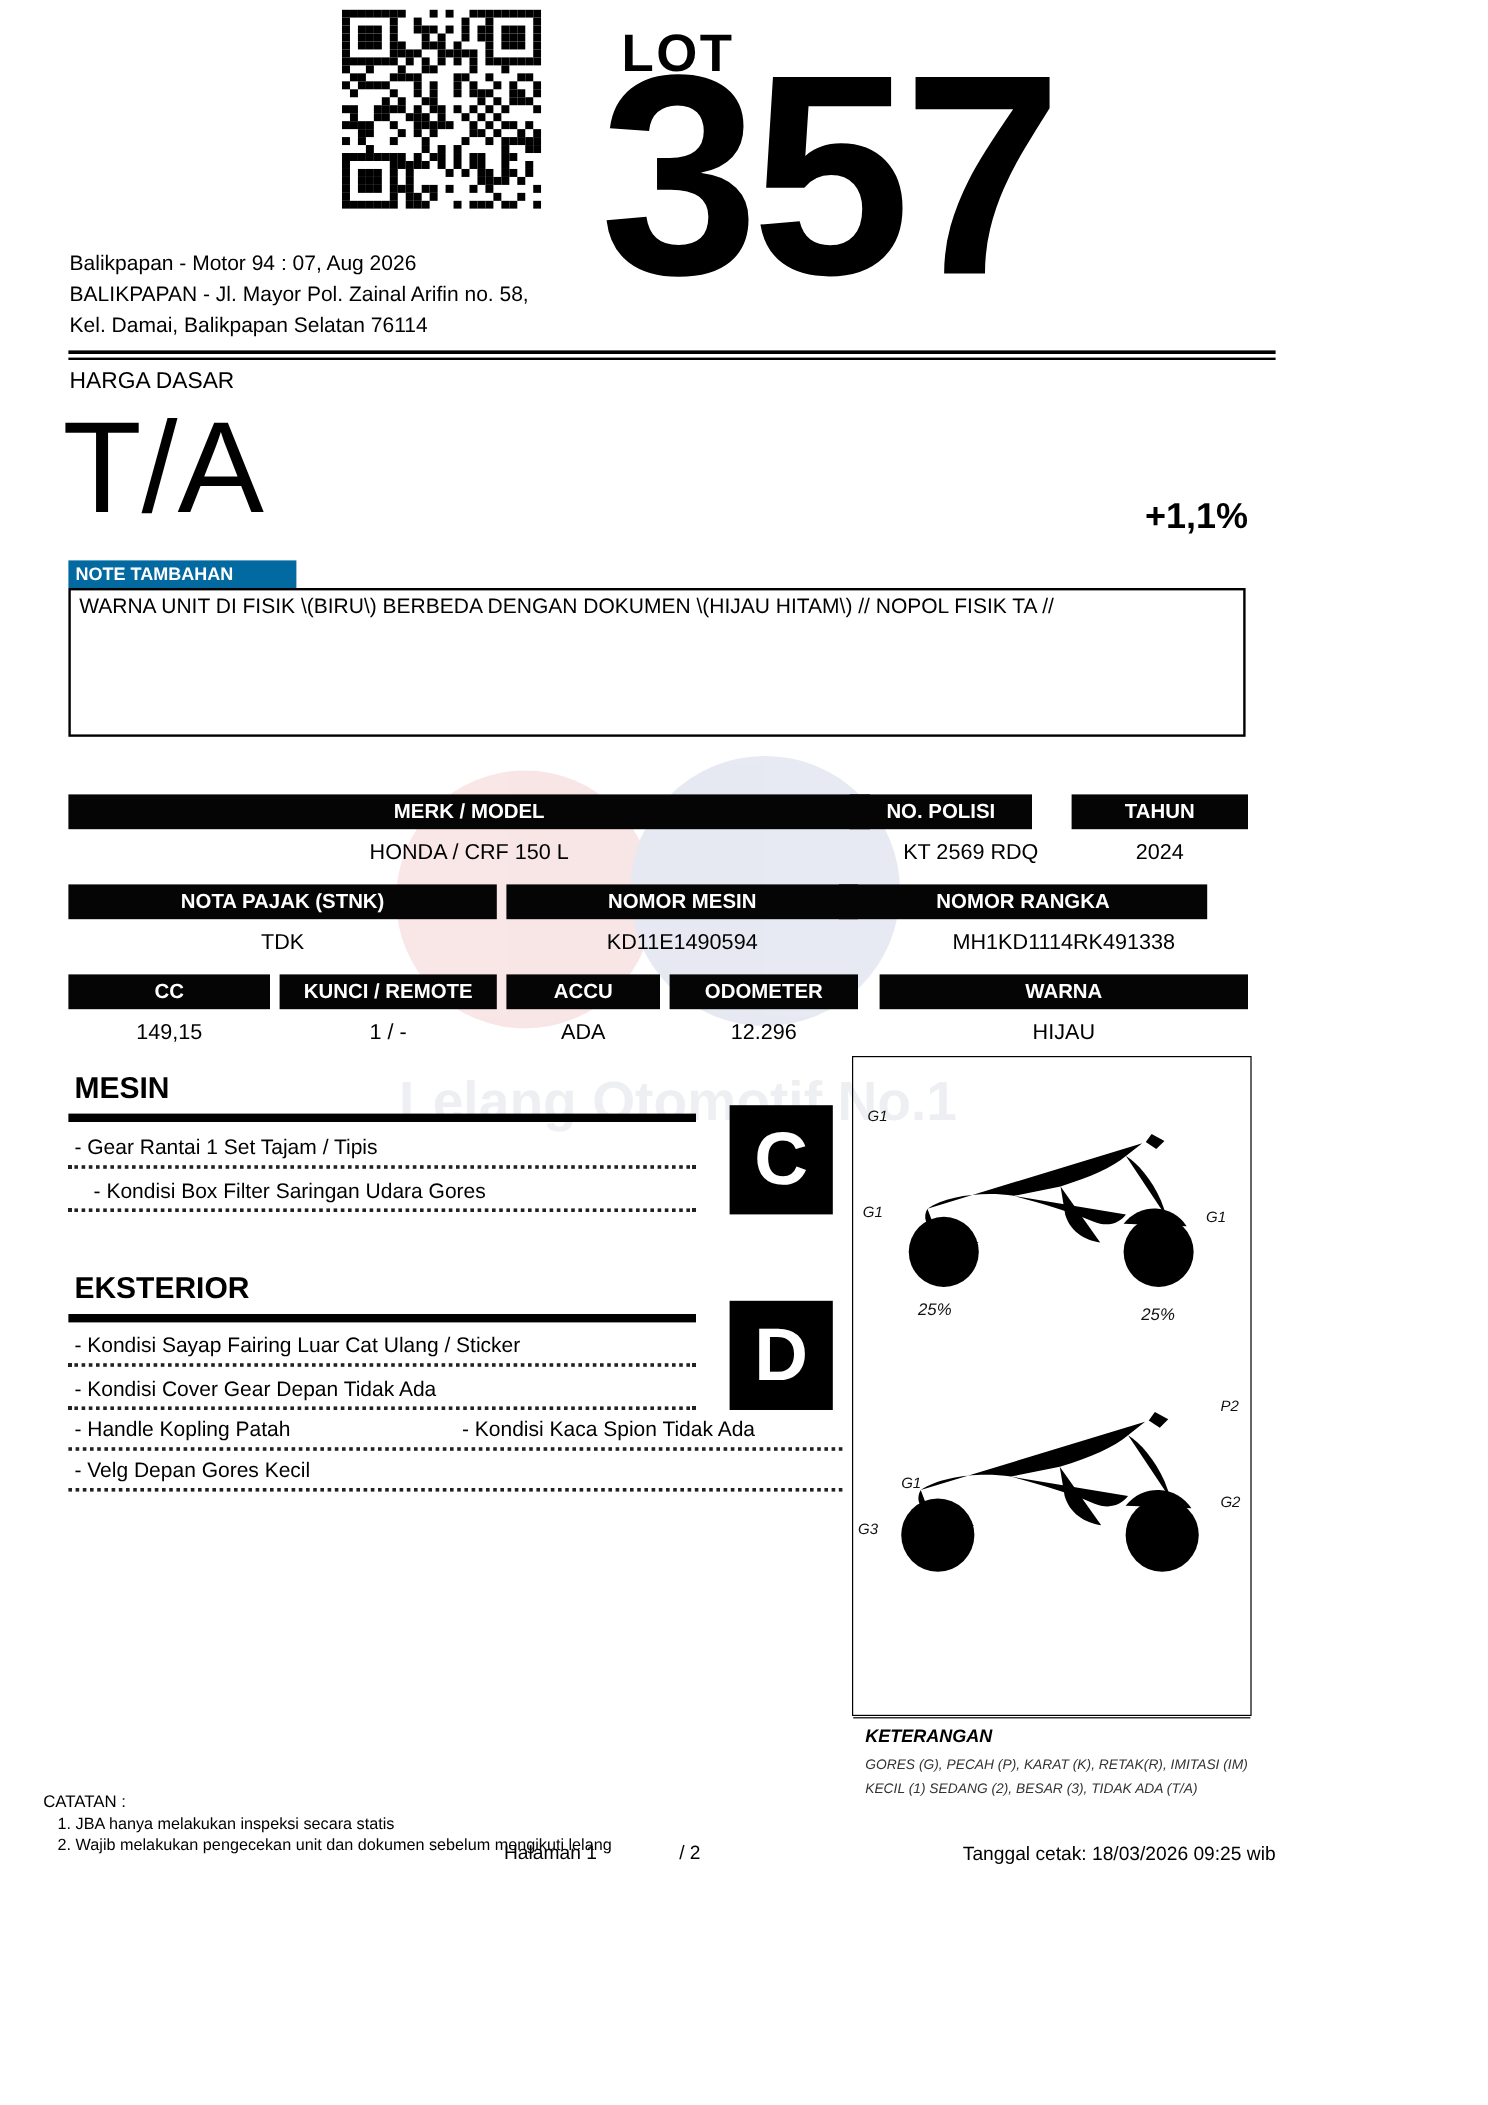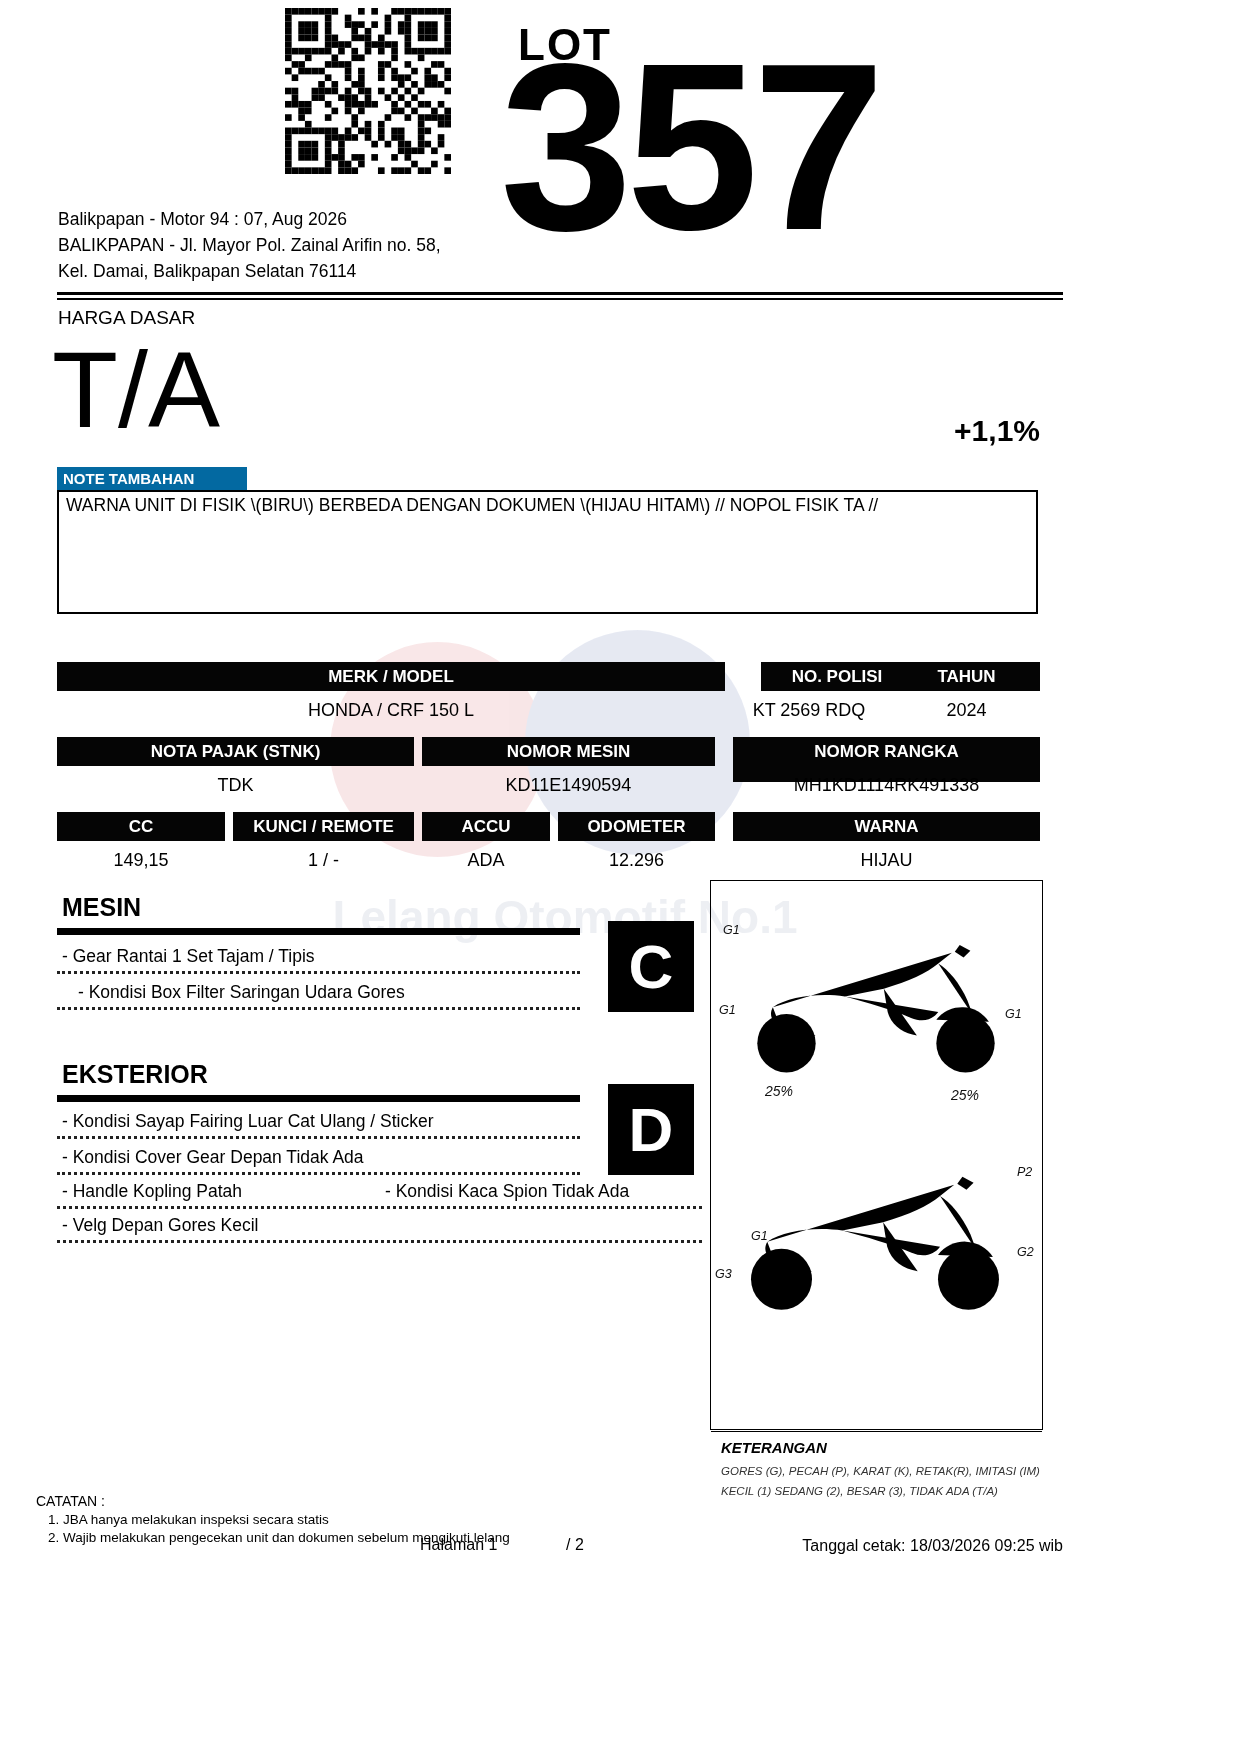--- a/index.html
+++ b/index.html
@@ -380,29 +380,29 @@
   <div class="abs" style="left:58px;top:307px;font-size:19px;">HARGA DASAR</div>
   <div class="abs" style="left:52px;top:336px;font-size:108px;line-height:1;">T/A</div>
   <div class="abs" style="left:880px;top:414px;width:160px;text-align:right;font-size:30px;font-weight:700;">+1,1%</div>
 
   <div class="abs" style="left:57px;top:467px;width:190px;height:23px;background:#0369a1;color:#fff;font-size:15px;font-weight:700;line-height:23px;padding-left:6px;box-sizing:border-box;">NOTE TAMBAHAN</div>
   <div class="abs bar" style="left:57px;top:662px;width:668px;height:29px;line-height:29px;">MERK / MODEL</div>
 
   <div class="abs" style="left:57px;top:490px;width:981px;height:124px;border:2px solid #000;box-sizing:border-box;padding:3px 7px;font-size:17.5px;">
     <span>WARNA UNIT DI FISIK \(BIRU\) BERBEDA DENGAN DOKUMEN \(HIJAU HITAM\) // NOPOL FISIK TA //</span>
   </div>
-  <div class="abs bar" style="left:761px;top:662px;width:152px;height:29px;line-height:29px;">NO. POLISI</div>
+  <div class="abs bar" style="left:708px;top:662px;width:152px;height:29px;line-height:29px;">NO. POLISI</div>
   <div class="abs bar" style="left:893px;top:662px;width:147px;height:29px;line-height:29px;">TAHUN</div>
   <div class="abs cellval" style="left:57px;top:700px;width:668px;">HONDA / CRF 150 L</div>
   <div class="abs cellval" style="left:733px;top:700px;width:152px;">KT 2569 RDQ</div>
   <div class="abs cellval" style="left:893px;top:700px;width:147px;">2024</div>
 
   <div class="abs bar" style="left:57px;top:737px;width:357px;height:29px;line-height:29px;">NOTA PAJAK (STNK)</div>
   <div class="abs bar" style="left:422px;top:737px;width:293px;height:29px;line-height:29px;">NOMOR MESIN</div>
-  <div class="abs bar" style="left:733px;top:737px;width:307px;height:45px;line-height:29px;">NOMOR RANGKA</div>
+  <div class="abs bar" style="left:699px;top:737px;width:307px;height:29px;line-height:29px;">NOMOR RANGKA</div>
   <div class="abs cellval" style="left:57px;top:775px;width:357px;">TDK</div>
   <div class="abs cellval" style="left:422px;top:775px;width:293px;">KD11E1490594</div>
   <div class="abs cellval" style="left:733px;top:775px;width:307px;">MH1KD1114RK491338</div>
 
   <div class="abs bar" style="left:57px;top:812px;width:168px;height:29px;line-height:29px;">CC</div>
   <div class="abs bar" style="left:233px;top:812px;width:181px;height:29px;line-height:29px;">KUNCI / REMOTE</div>
   <div class="abs bar" style="left:422px;top:812px;width:128px;height:29px;line-height:29px;">ACCU</div>
   <div class="abs bar" style="left:558px;top:812px;width:157px;height:29px;line-height:29px;">ODOMETER</div>
   <div class="abs bar" style="left:733px;top:812px;width:307px;height:29px;line-height:29px;">WARNA</div>
   <div class="abs cellval" style="left:57px;top:850px;width:168px;">149,15</div>

